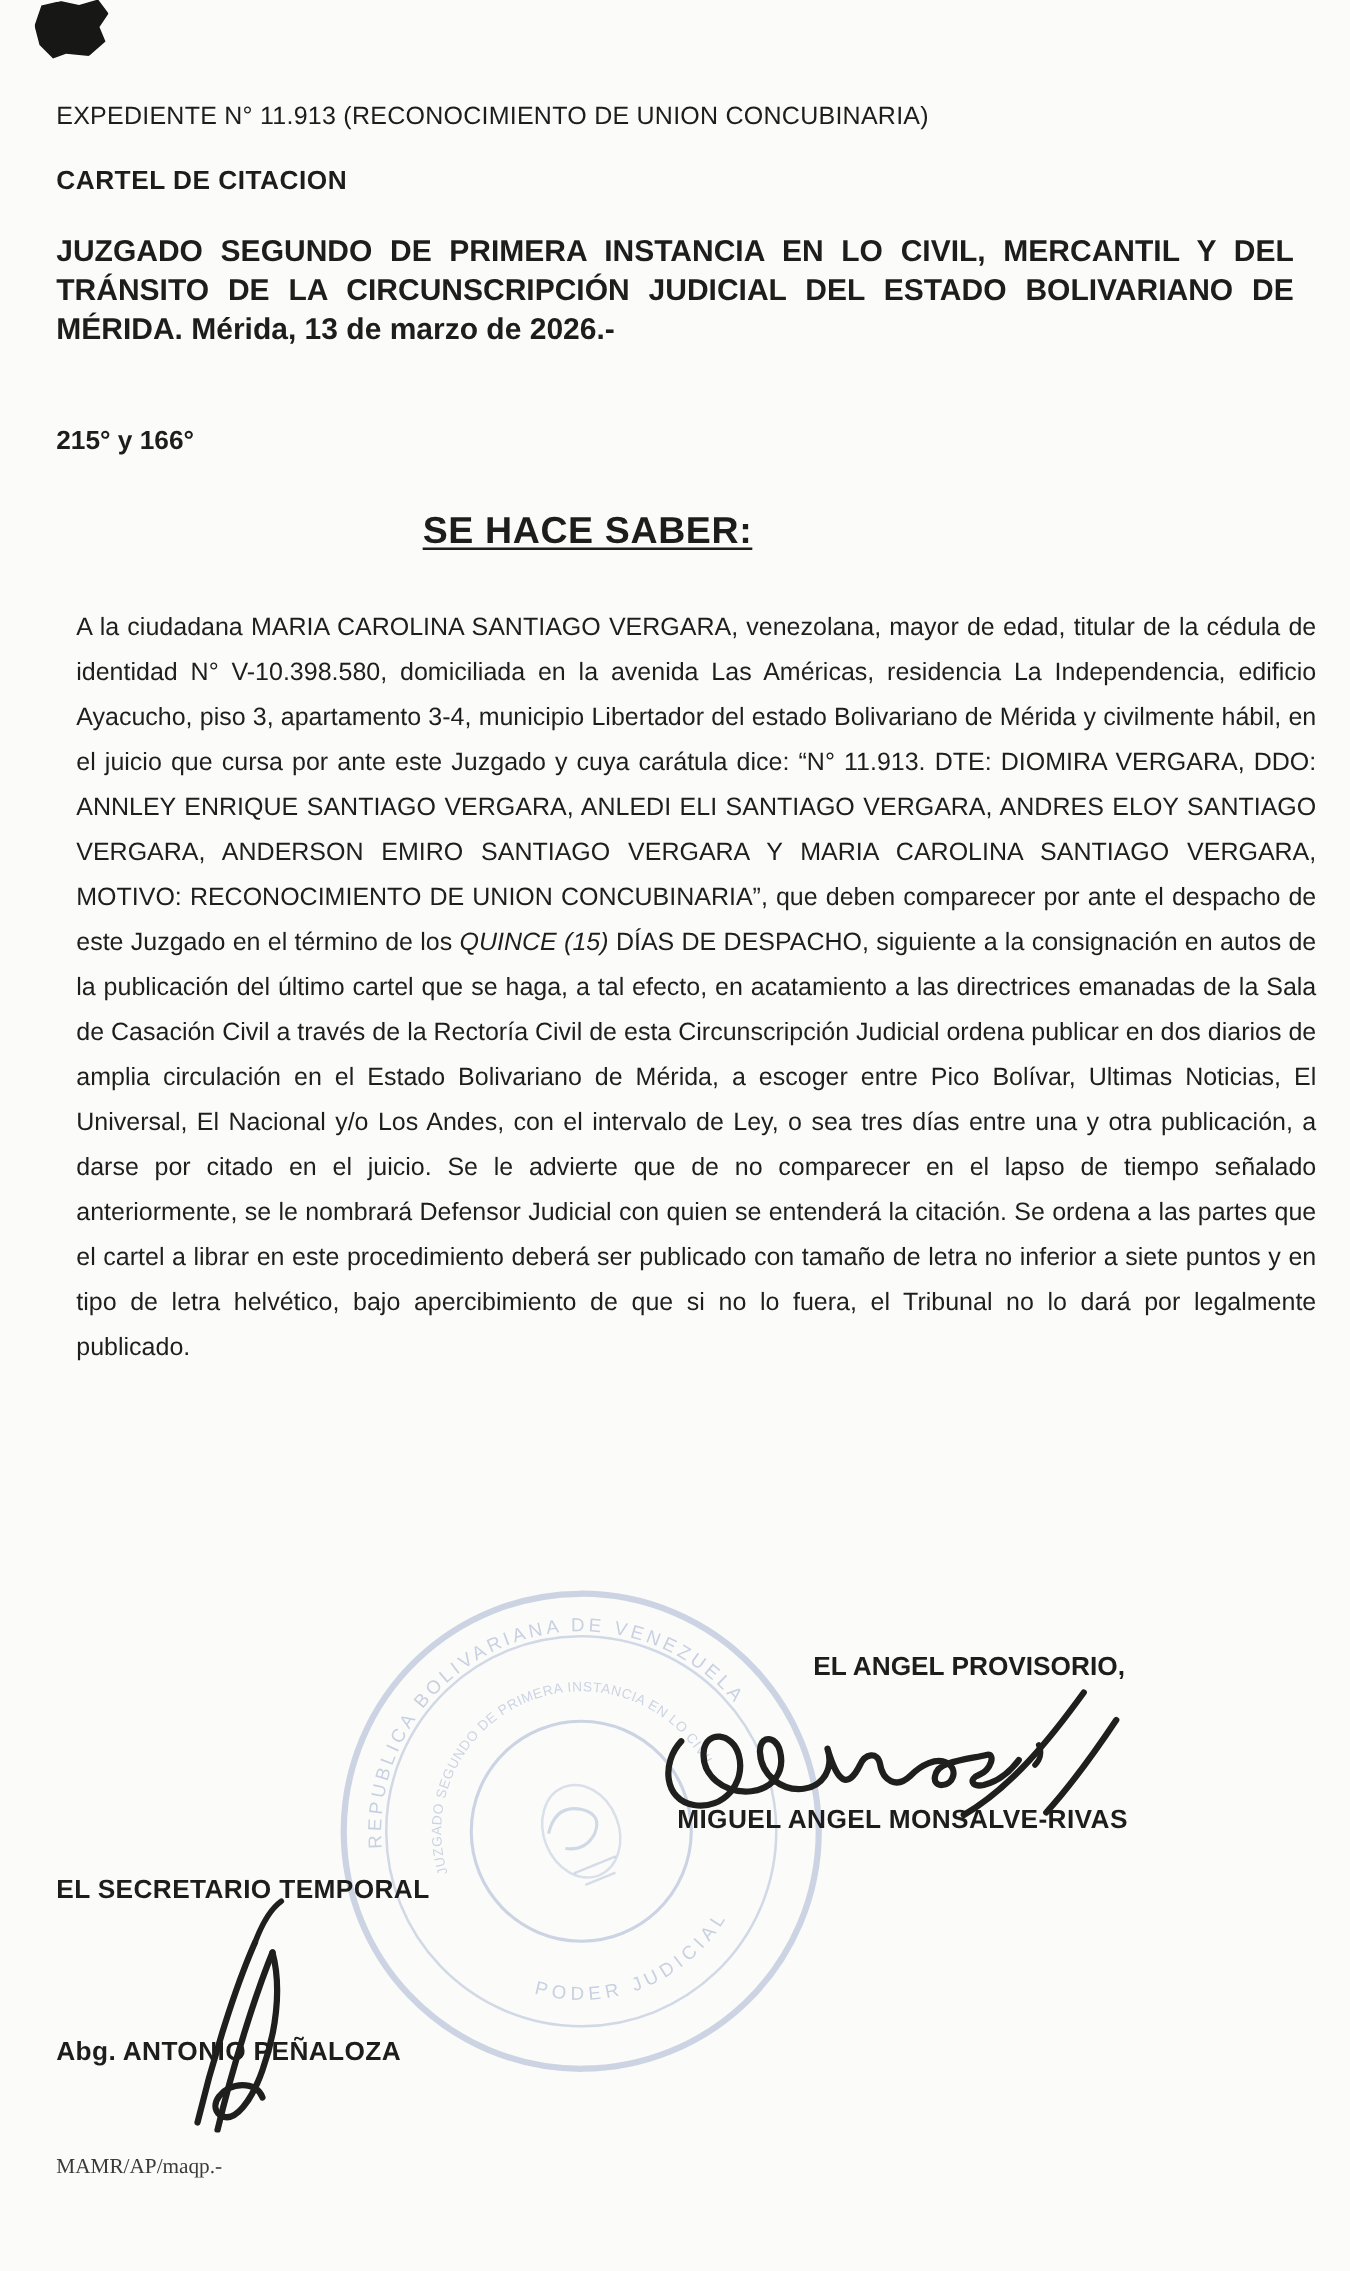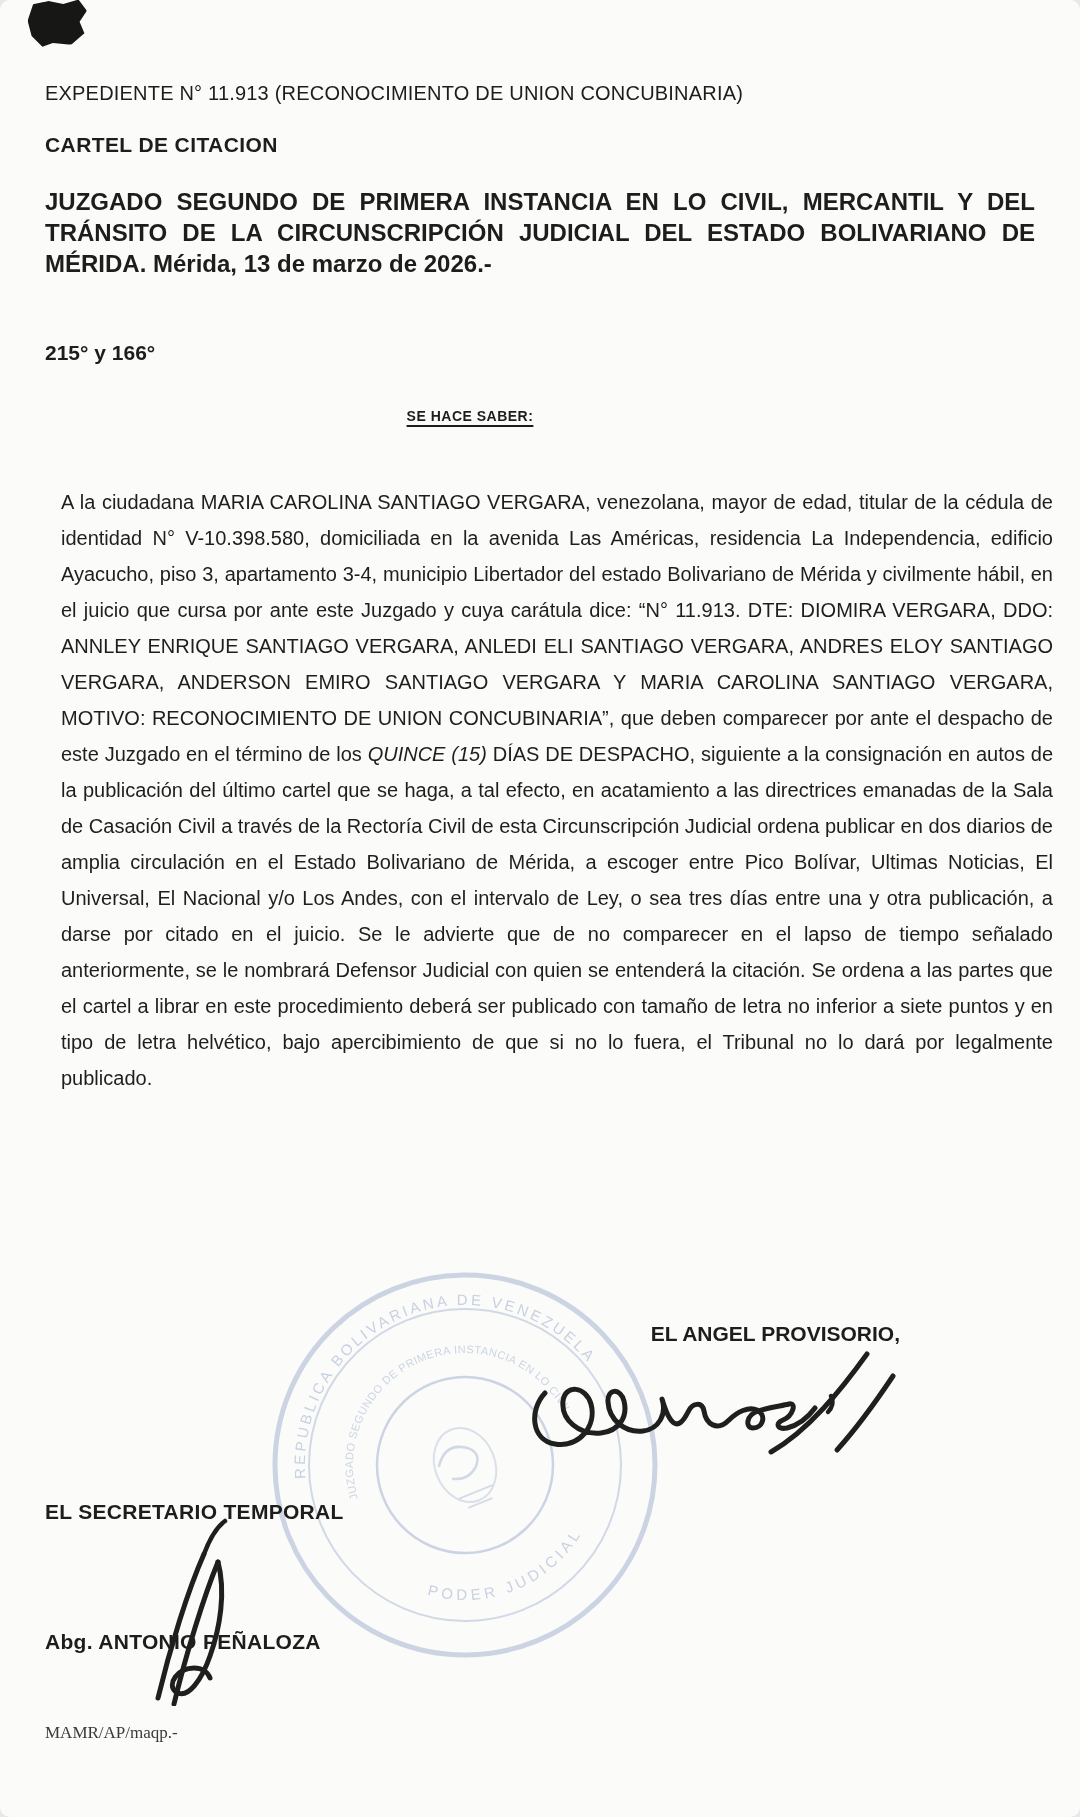--- a/index.html
+++ b/index.html
@@ -1,35 +1,35 @@
 <!DOCTYPE html>
 <html><head>
 <meta charset="utf-8">
 <style>
   html,body { margin:0; padding:0; background:#e8e8e6; }
   .page {
     position:relative; width:1080px; height:1817px; margin:0 auto;
     background:#fbfbf9; overflow:hidden;
-    font-family:"Liberation Sans", sans-serif; color:#1d1d1b;border-radius:10px;
+    font-family:"Liberation Sans", sans-serif; color:#1d1d1b;
   }
   .abs { position:absolute; }
   .ink-blob {
     position:absolute; left:28px; top:0; width:60px; height:46px; background:#171715;
     clip-path: polygon(12% 4%, 38% 0, 62% 10%, 88% 4%, 100% 30%, 86% 52%, 92% 78%, 68% 100%, 38% 92%, 20% 98%, 4% 72%, 0 38%);
     transform: rotate(-6deg);
   }
   .expediente { left:45px; top:82px; width:990px; font-size:20px; letter-spacing:0.2px; }
   .doc-title  { left:45px; top:133px; width:990px; padding-right:140px; box-sizing:border-box;
                 text-align:left; font-weight:bold; font-size:21px; letter-spacing:0.4px; }
   .court-header { left:45px; top:186px; width:990px; font-weight:bold; font-size:24px; line-height:31px; }
   .jline { text-align:justify; text-align-last:justify; }
   .years { left:45px; top:341px; width:990px; padding-right:140px; box-sizing:border-box;
            text-align:left; font-weight:bold; font-size:21px; }
   .saber { left:45px; top:408px; width:990px; padding-right:140px; box-sizing:border-box;
-           text-align:center; font-weight:bold; font-size:14px; letter-spacing:0.5px;
+           text-align:center; font-weight:bold; font-size:30px; letter-spacing:0.5px;
            text-decoration:underline; text-underline-offset:4px; text-decoration-thickness:2px; }
   .body-text {
     left:45px; top:468px; width:992px; margin:16px;
     font-size:20px; line-height:36px; text-align:justify; color:#1e1e1c;
   }
   .body-text em { font-style:italic; }
   .judge-title { left:500px; top:1322px; width:400px; text-align:right; font-weight:bold; font-size:21px; }
   .judge-name  { left:522px; top:1444px; width:400px; text-align:center; font-weight:bold; font-size:21px; letter-spacing:0.3px; }
   .sec-title   { left:45px; top:1500px; font-weight:bold; font-size:21px; letter-spacing:0.3px; }
   .sec-name    { left:45px; top:1630px; font-weight:bold; font-size:21px; letter-spacing:0.3px; }
@@ -90,20 +90,21 @@
 
   <div class="abs judge-title">EL ANGEL PROVISORIO,</div>
 
   <svg class="abs sig judge-sig" width="385" height="130" viewBox="0 0 385 130">
     <path stroke-width="5" d="M20,55 C4,72 6,102 30,106 C54,110 72,88 66,66 C61,48 40,46 38,63 C36,82 54,97 76,95 C94,93 103,79 99,63 C96,50 82,50 83,64 C84,82 100,95 118,93 C134,91 142,76 137,61 C145,88 153,94 163,74 C167,65 177,63 179,73 C181,86 192,94 204,82 C212,74 224,68 232,72 C242,77 238,90 228,90 C220,90 221,77 233,73 C245,69 256,68 264,66 C272,64 268,78 258,82 C250,85 252,92 262,90 C274,87 284,78 290,70"></path>
     <path stroke-width="5" d="M342,16 C316,52 284,92 246,114"></path>
     <path stroke-width="4.5" d="M306,58 C309,64 307,70 303,74"></path>
     <path stroke-width="5" d="M312,112 C330,92 352,62 368,38"></path>
   </svg>
 
+  <div class="abs judge-name">MIGUEL ANGEL MONSALVE-RIVAS</div>
 
   <div class="abs sec-title">EL SECRETARIO TEMPORAL</div>
 
   <div class="abs sec-name">Abg. ANTONIO PEÑALOZA</div>
 
   <svg class="abs sig sec-sig" width="150" height="190" viewBox="0 0 150 190">
     <path stroke-width="5" d="M30,182 C42,132 60,74 76,38"></path>
     <path stroke-width="5" d="M46,188 C58,138 76,80 90,46"></path>
     <path stroke-width="5" d="M90,46 C98,76 92,112 82,140 C74,163 60,184 48,176 C38,168 50,152 66,152 C74,152 80,156 82,162"></path>
     <path stroke-width="4.5" d="M76,38 C82,22 90,10 97,5"></path>

